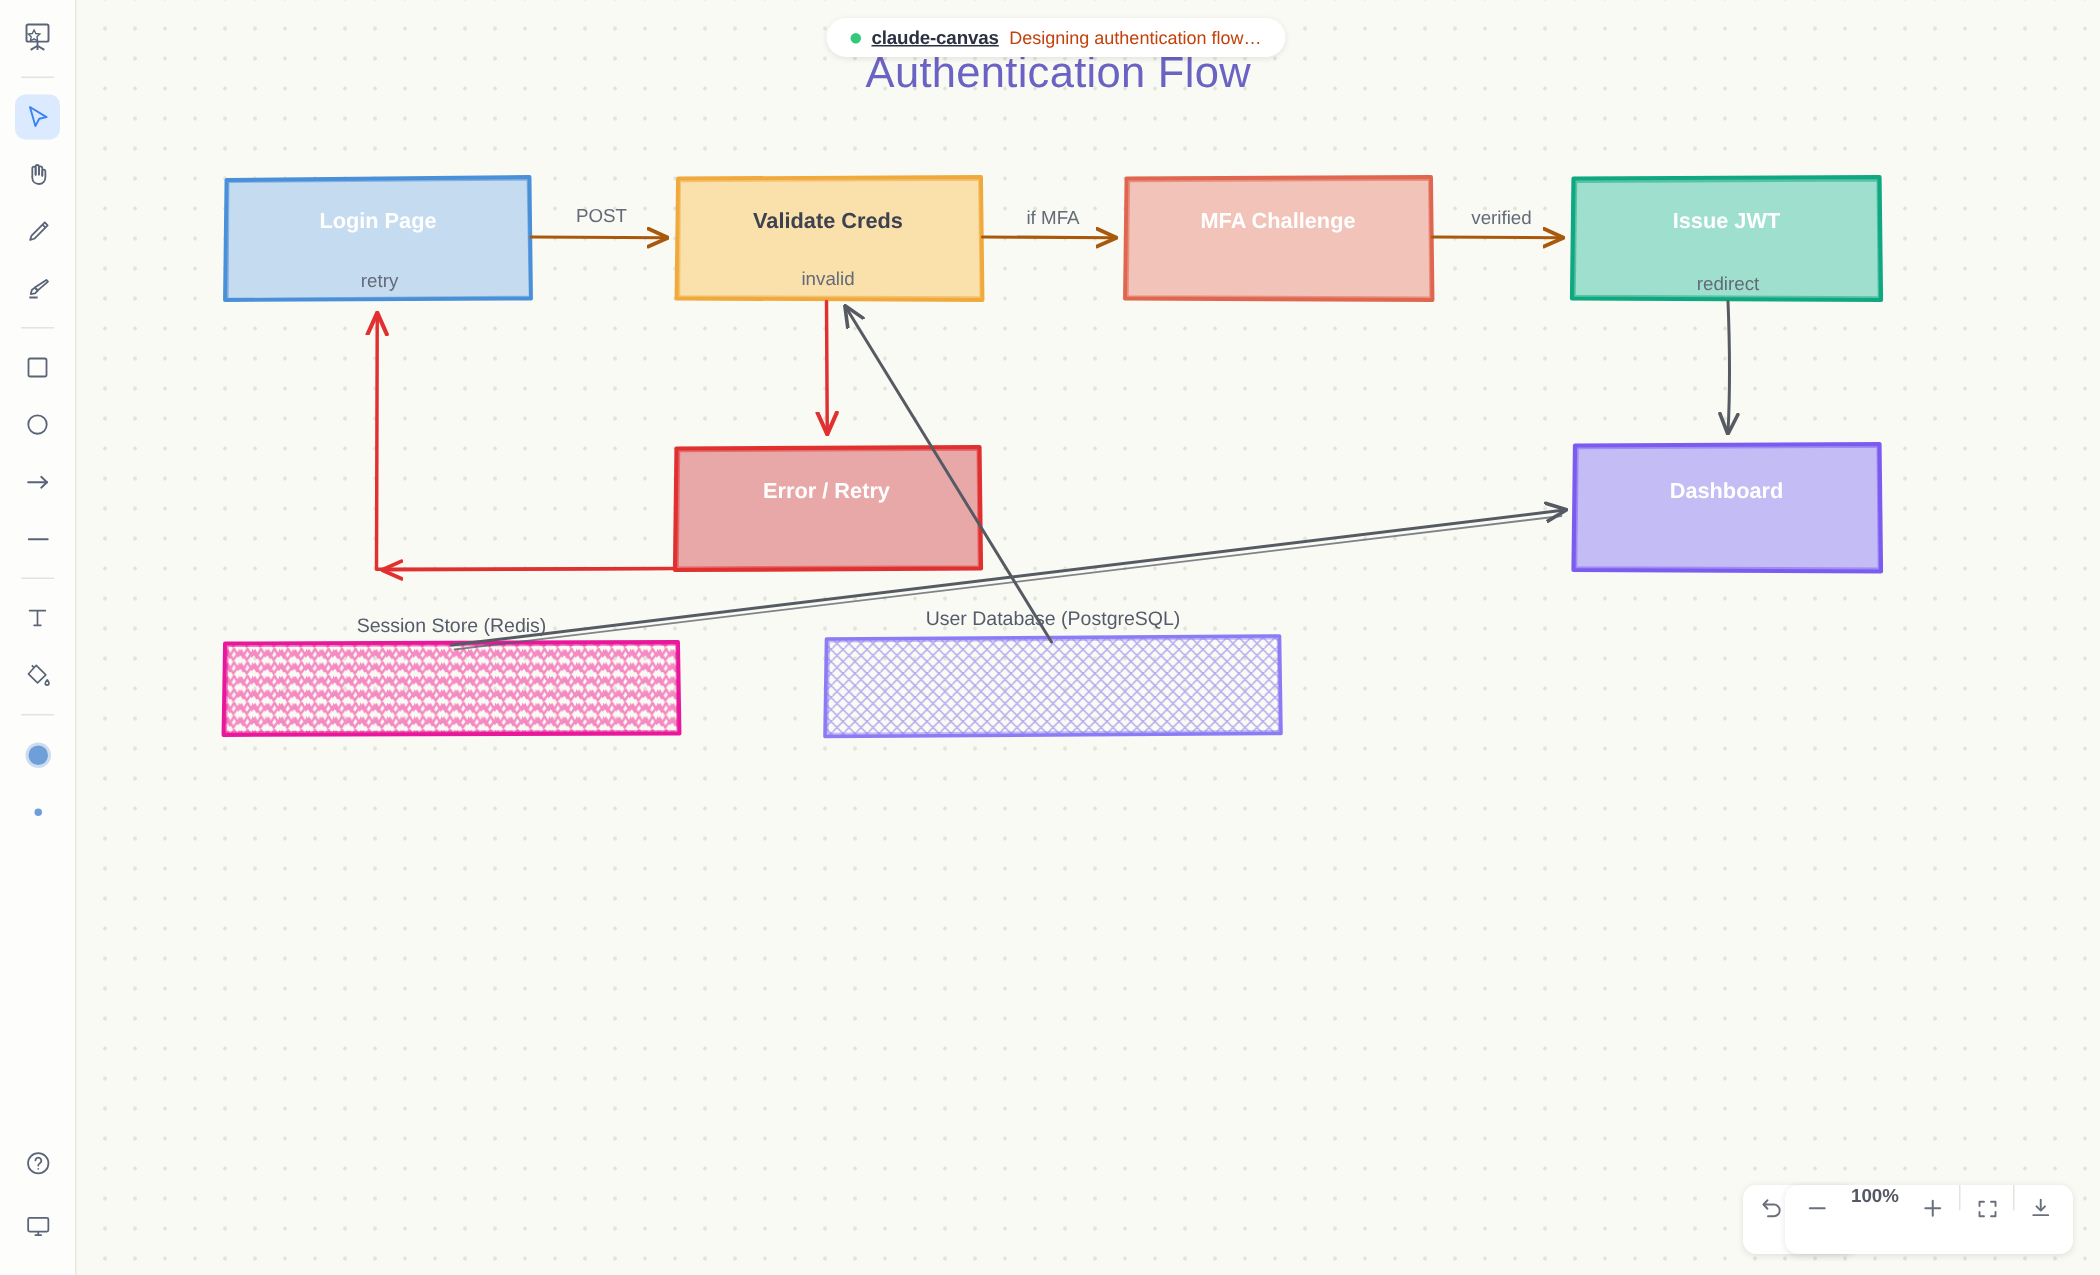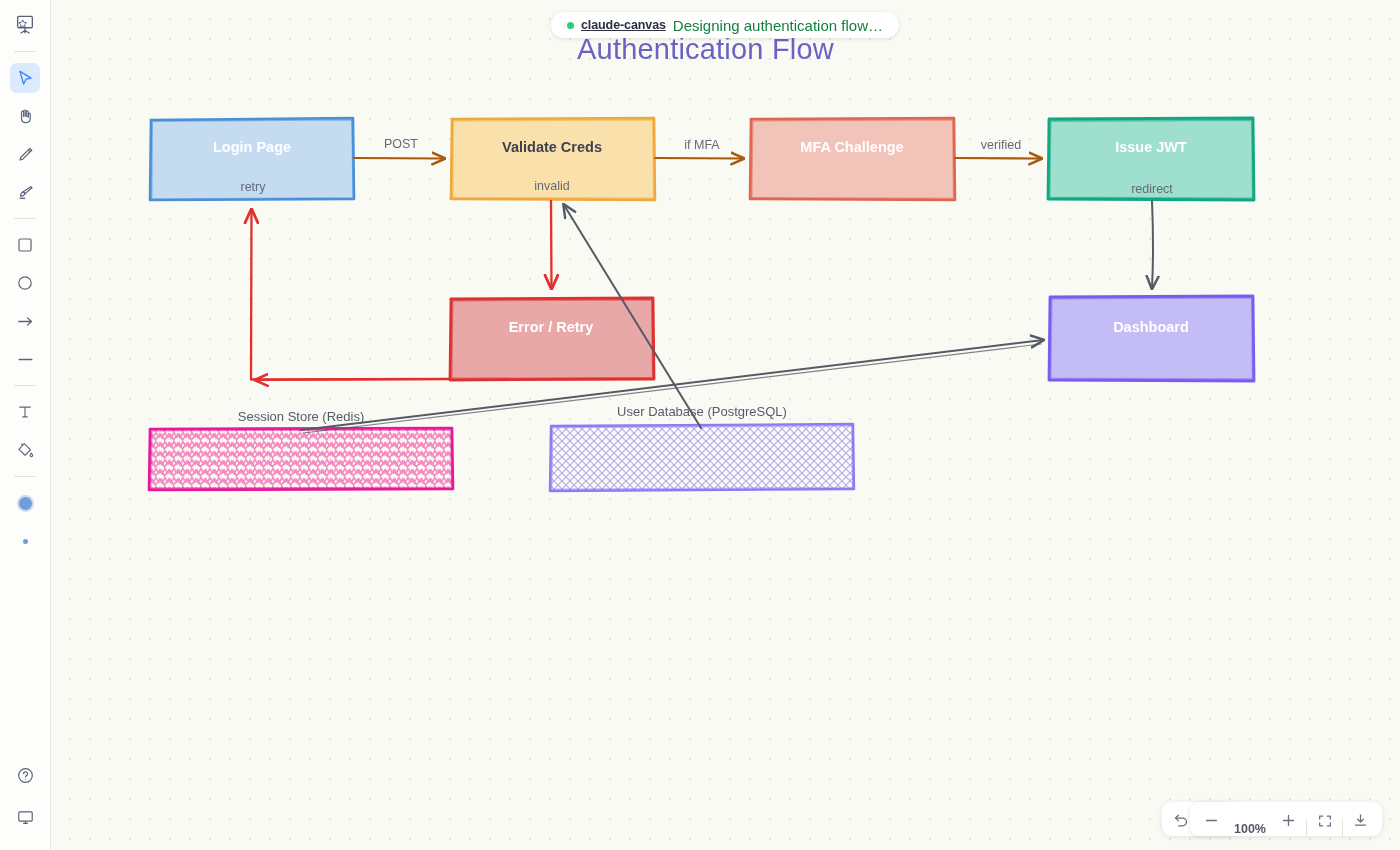--- a/index.html
+++ b/index.html
@@ -79,21 +79,21 @@
   #session-badge .dot {
     width: 7px; height: 7px; border-radius: 50%;
     background: #34c87a;
   }
   #session-badge .name {
     font-size: 12.5px; font-weight: bold; color: #2c3040;
     letter-spacing: -0.1px;
     text-decoration: underline;
   }
   #session-badge .status {
-    font-size: 15px; color: #15803d;
+    font-size: 12px; color: #c2410c;
   }
 
   
   #board-title {
     position: absolute;
     left: 0; right: 0; top: 33px;
     text-align: center;
     font-size: 29px;
     color: #6b63c4;
     letter-spacing: 0.2px;
@@ -129,25 +129,25 @@
     font-size: 13px;
     fill: #565b6b;
     text-anchor: middle;
     dominant-baseline: middle;
   }
 
   
   #undo-group, #zoom-group {
     position: absolute;
     bottom: 14px;
-    height: 34px;
+    height: 46px;
     background: #ffffff;
     border-radius: 9px;
     box-shadow: 0 1px 5px rgba(0,0,0,0.10);
-    display: flex; align-items: flex-end;
+    display: flex; align-items: flex-start;
     z-index: 35;
   }
   #undo-group { right: 163px; padding: 0 4px; }
   #zoom-group { right: 18px;  padding: 0 6px; }
   .ctl {
     width: 31px; height: 31px;
     display: flex; align-items: center; justify-content: center;
     color: #6a6f7c; cursor: pointer; border-radius: 6px;
   }
   .ctl svg { display: block; }

